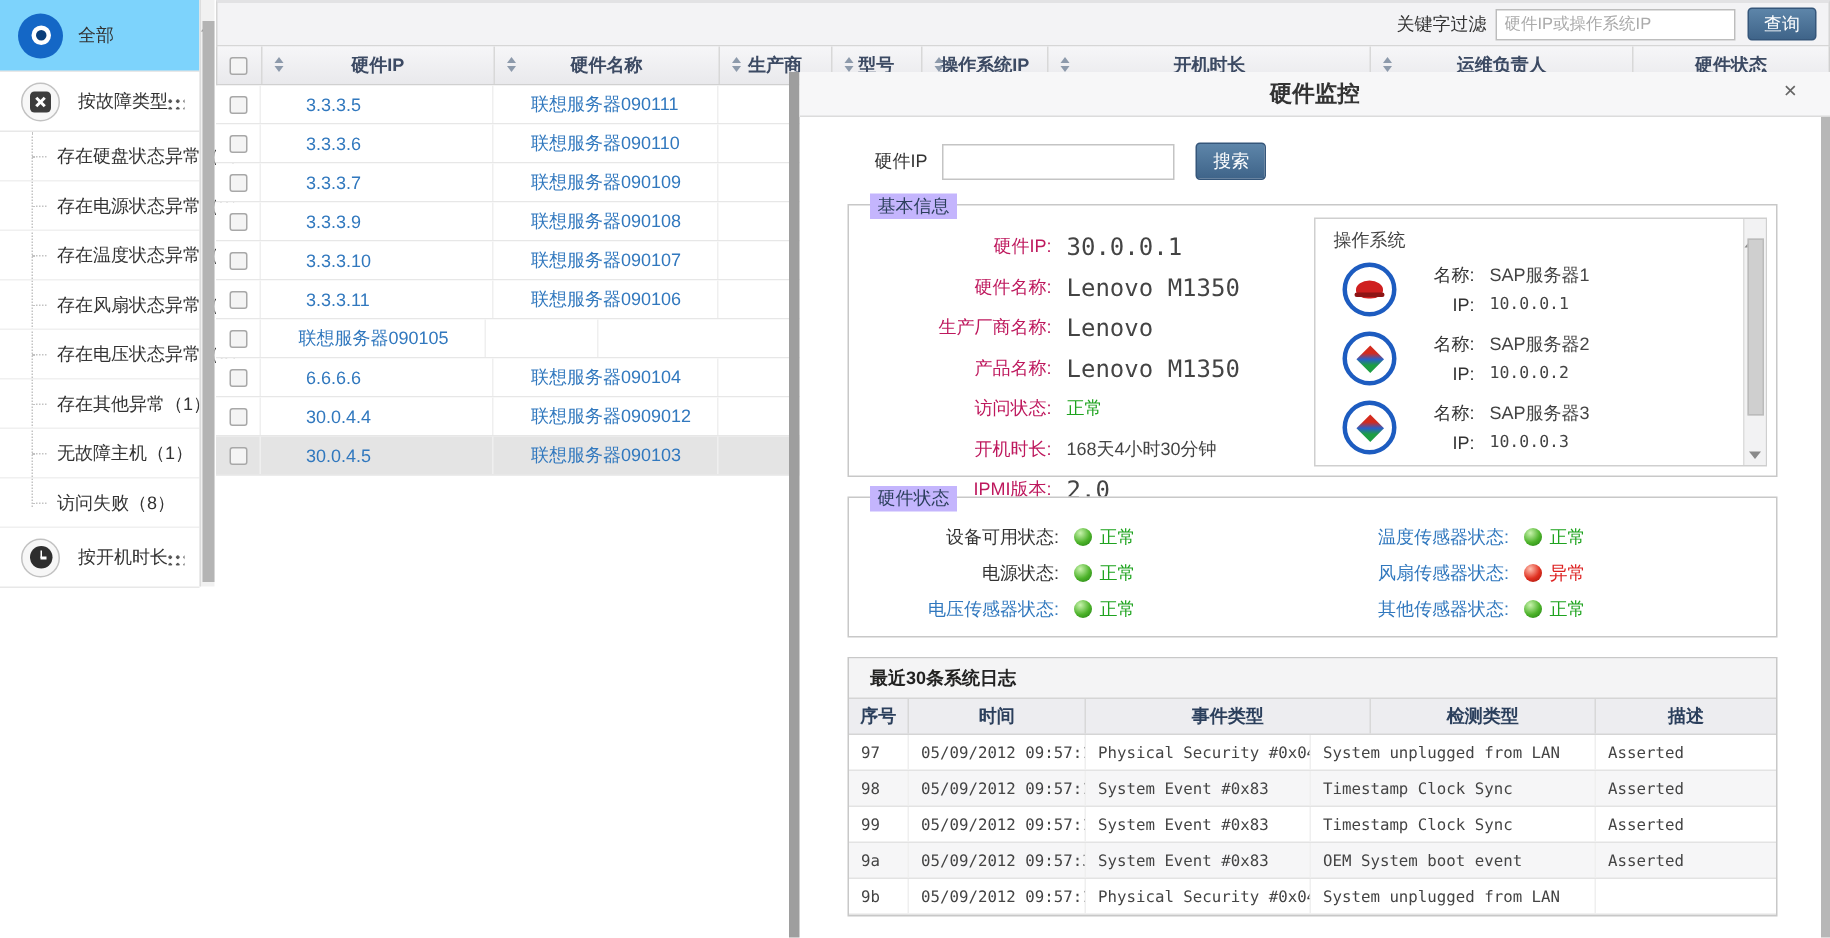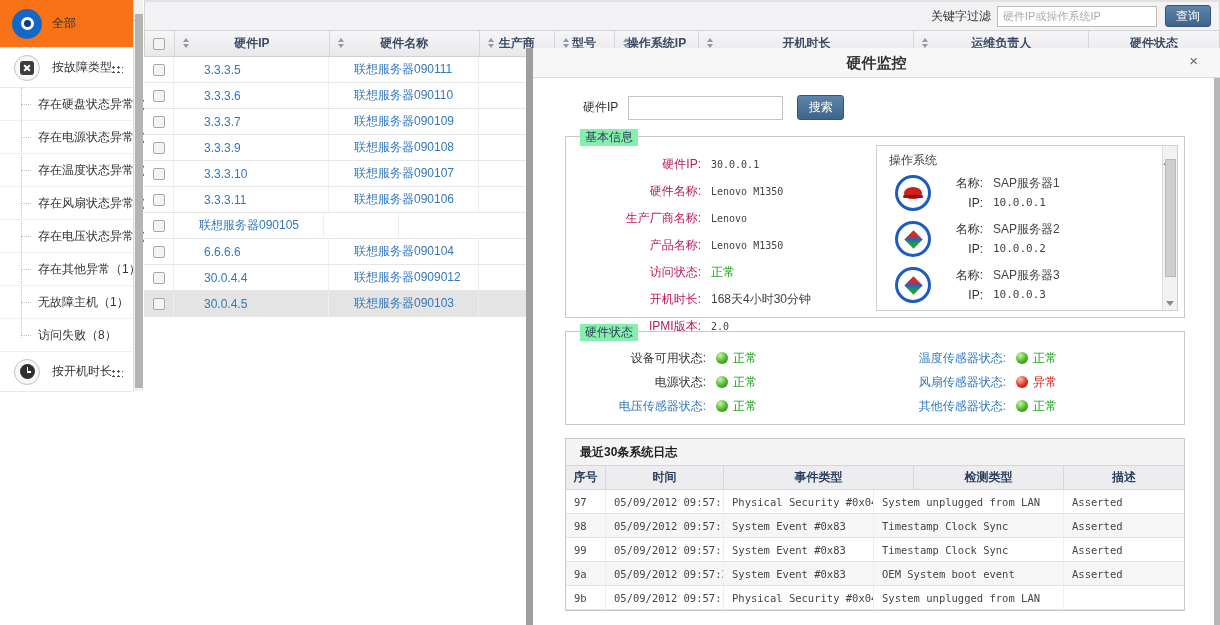--- a/index.html
+++ b/index.html
@@ -7,21 +7,21 @@
     font-family:"Liberation Sans","DejaVu Sans",sans-serif; font-size:12px; color:#333; }
   .abs { position:absolute; }
 
   
   #sidebar { left:0; top:0; width:133px; height:391px; background:#fff; border-bottom:1px solid #e4e4e4; }
   #sidebar-scrollbar { left:133px; top:0; width:10px; height:391px; background:#f1f1f1; border-left:1px solid #ddd; }
   #sidebar-scroll-up { left:0; top:2px; width:10px; height:10px; }
   .tri-up { width:0; height:0; border-left:4px solid transparent; border-right:4px solid transparent; border-bottom:5px solid #8a8a8a; margin:2px auto; }
   #sidebar-scroll-thumb { left:1px; top:14px; width:8px; height:374px; background:#b4b4b4; }
   .side-item { display:flex; align-items:center; border-bottom:1px solid #e8e8e8; cursor:pointer; position:relative; }
-  #side-all { height:48px; background:#f97316; }
+  #side-all { height:48px; background:#7dd3fc; }
   .side-group { height:40px; background:#fff; }
   .all-icon { width:30px; height:30px; border-radius:50%; background:#1467c6; margin:0 10px 0 12px; display:flex; align-items:center; justify-content:center; }
   .all-icon-inner { width:13px; height:13px; border-radius:50%; border:3px solid #fff; background:#0a3e7a; }
   .round-icon { width:26px; height:26px; border-radius:50%; border:1px solid #c2c2c2; background:#f7f7f7; margin:0 12px 0 14px; display:flex; align-items:center; justify-content:center; }
   .fault-glyph { width:14px; height:14px; border-radius:3px; background:#3d3d3d; position:relative; }
   .fault-glyph::before,.fault-glyph::after { content:''; position:absolute; left:3px; top:6px; width:8px; height:2px; background:#fff; }
   .fault-glyph::before { transform:rotate(45deg); }
   .fault-glyph::after { transform:rotate(-45deg); }
   .clock-glyph { width:15px; height:15px; border-radius:50%; background:#2e2e2e; position:relative; }
   .clock-glyph::before { content:''; position:absolute; left:7px; top:3px; width:1.5px; height:5px; background:#fff; }
@@ -69,25 +69,25 @@
   #modal-title { width:100%; text-align:center; line-height:30px; font-size:15px; font-weight:bold; color:#333; }
   #modal-close { position:absolute; right:22px; top:4px; font-size:15px; color:#666; cursor:pointer; }
 
   #modal-search { left:50px; top:47px; display:flex; align-items:center; }
   #hwip-label { margin-right:10px; color:#333; }
   #hwip-input { width:155px; height:24px; border:1px solid #c4c4c4; background:#fff; padding:0 5px; }
   #modal-search-btn { margin-left:14px; width:47px; height:25px; border:1px solid #35567a; border-radius:3px;
     background:linear-gradient(#5d85a9,#3f6489); color:#fff; font-size:12px; cursor:pointer; }
 
   .fieldset { border:1px solid #c8c8c8; background:#fff; }
-  .legend { position:absolute; top:-8px; left:14px; background:#86efac; padding:0 5px; color:#2b3f5c; }
+  .legend { position:absolute; top:-8px; left:14px; background:#c4b5fd; padding:0 5px; color:#2b3f5c; }
   #fs-basic { left:32px; top:88px; width:620px; height:182px; }
   .info-row { display:flex; height:27px; align-items:center; }
   .info-label { width:135px; text-align:right; color:#be185d; }
-  .info-value { margin-left:10px; color:#444; font-family:"DejaVu Sans Mono","Liberation Mono",monospace; font-size:10px; }
+  .info-value { margin-left:10px; color:#444; font-family:"DejaVu Sans Mono","Liberation Mono",monospace; font-size:16px; }
   .info-value.cn { font-family:"Liberation Sans","DejaVu Sans",sans-serif; font-size:12px; }
   .green { color:#1fa31f; } .red { color:#dd2222; }
 
   #os-panel { position:absolute; left:310px; top:8px; width:302px; height:166px; border:1px solid #cfcfcf; }
   #os-title { position:absolute; left:12px; top:6px; color:#444; }
   #os-list { position:absolute; left:0; top:24px; right:16px; }
   .os-item { display:flex; align-items:center; margin:4px 0 8px 18px; }
   .os-icon { width:36px; height:36px; border-radius:50%; border:3px solid #1d5cc0; background:#fff; display:flex; align-items:center; justify-content:center; flex:none; }
   .redhat-glyph { width:18px; height:12px; background:#cf1f1f; border-radius:50% 50% 45% 45%; position:relative; }
   .redhat-glyph::after { content:''; position:absolute; left:-1px; bottom:1px; width:20px; height:3px; background:#8e1515; border-radius:2px; }

